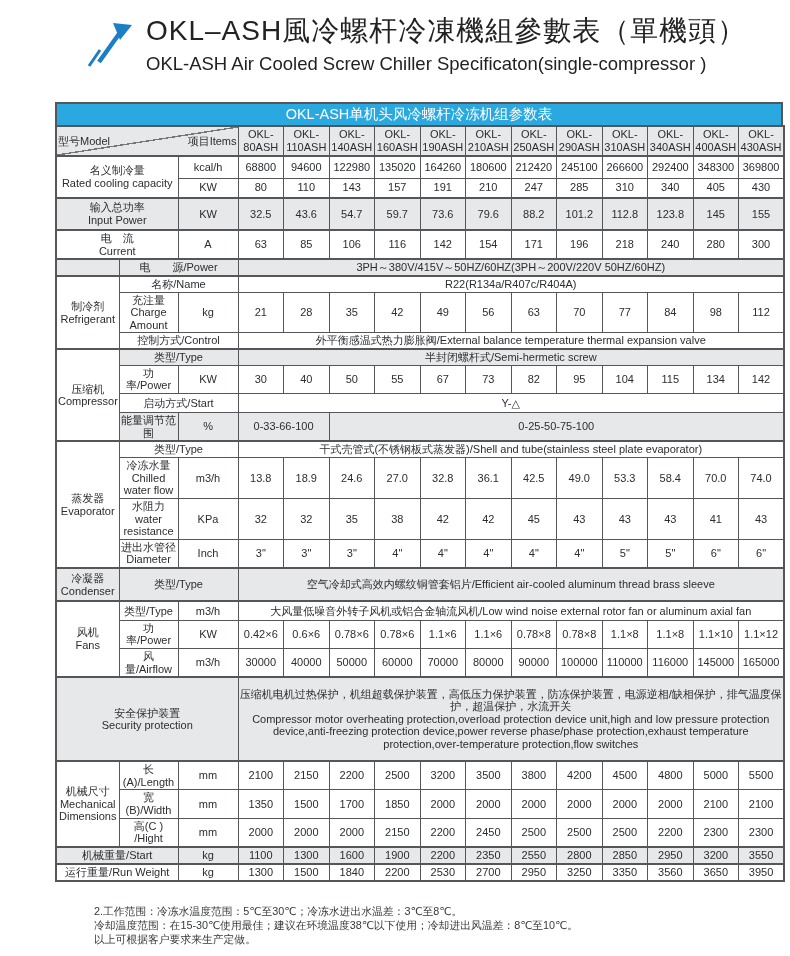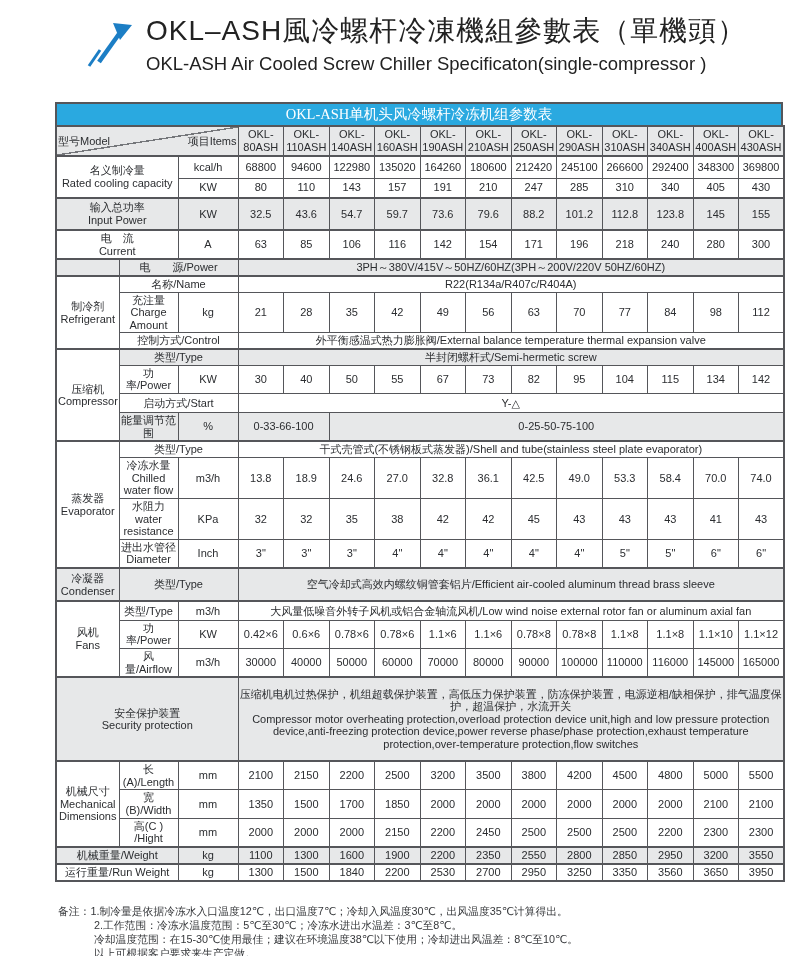--- a/index.html
+++ b/index.html
@@ -19,21 +19,21 @@
   .page-header{display:flex;align-items:flex-start;margin:12px 0 0 86px;}
   .logo{width:52px;height:52px;flex:0 0 auto;margin-top:4px;}
   .titles{margin-left:8px;}
   .title-cn{font-size:28px;letter-spacing:1px;color:#222;white-space:nowrap;}
   .title-en{font-size:18.5px;color:#222;margin-top:3px;white-space:nowrap;}
   
   .banner{
     margin:27px 0 0 55px;width:728px;height:23px;
     background:var(--blue);color:#fff;font-size:14.5px;
     display:flex;align-items:center;justify-content:center;
-    border:2px solid var(--border);border-bottom:none;font-family:Liberation Serif, serif;
+    border:2px solid var(--border);border-bottom:none;
   }
   
   table.spec{
     border-collapse:collapse;table-layout:fixed;
     margin-left:55px;width:728px;border:2px solid var(--border);
   }
   table.spec th,table.spec td{
     border:1px solid var(--border);
     text-align:center;vertical-align:middle;
     padding:1px 1px;font-size:11px;line-height:1.15;overflow:hidden;
@@ -487,21 +487,21 @@
         <td class="val">2450</td>
         <td class="val">2500</td>
         <td class="val">2500</td>
         <td class="val">2500</td>
         <td class="val">2200</td>
         <td class="val">2300</td>
         <td class="val">2300</td>
       </tr>
       <tr class="thick" style="height: 15px;">
         <td class="lab g" colspan="2">
-          <div>机械重量/Weight</div>
+          <div>机械重量/Start</div>
         </td>
         <td class="unit g">kg</td>
         <td class="val g">1100</td>
         <td class="val g">1300</td>
         <td class="val g">1600</td>
         <td class="val g">1900</td>
         <td class="val g">2200</td>
         <td class="val g">2350</td>
         <td class="val g">2550</td>
         <td class="val g">2800</td>
@@ -525,18 +525,17 @@
         <td class="val">3250</td>
         <td class="val">3350</td>
         <td class="val">3560</td>
         <td class="val">3650</td>
         <td class="val">3950</td>
       </tr>
     </tbody>
 </table>
 
 <div class="notes">
-  <div class="note-line">备注：1.制冷量是依据冷冻水入口温度12℃，出口温度7℃；冷却入风温度30℃，出风温度35℃计算得出。</div>
   <div class="note-line indent">2.工作范围：冷冻水温度范围：5℃至30℃；冷冻水进出水温差：3℃至8℃。</div>
   <div class="note-line indent">冷却温度范围：在15-30℃使用最佳；建议在环境温度38℃以下使用；冷却进出风温差：8℃至10℃。</div>
   <div class="note-line indent">以上可根据客户要求来生产定做。</div>
 
 </div>
 
 </body></html>

